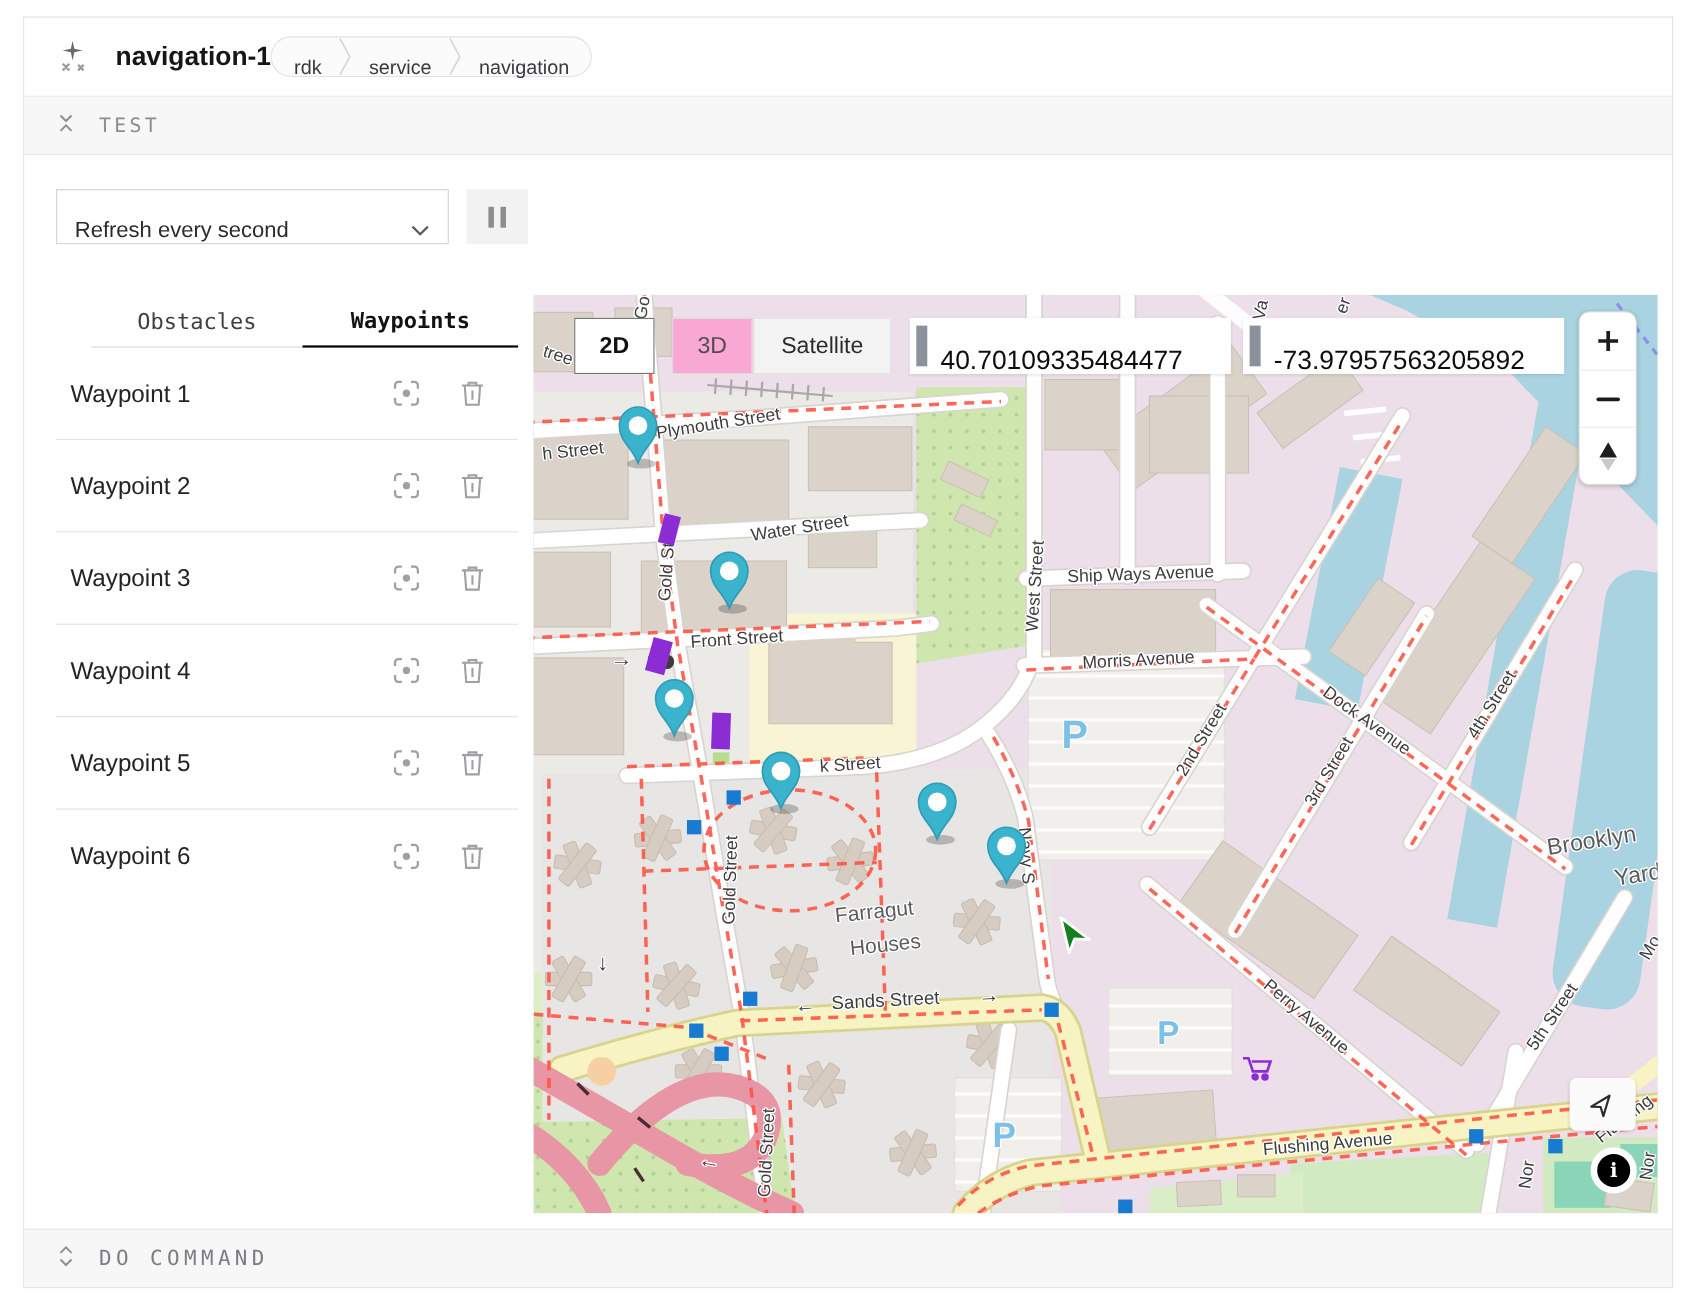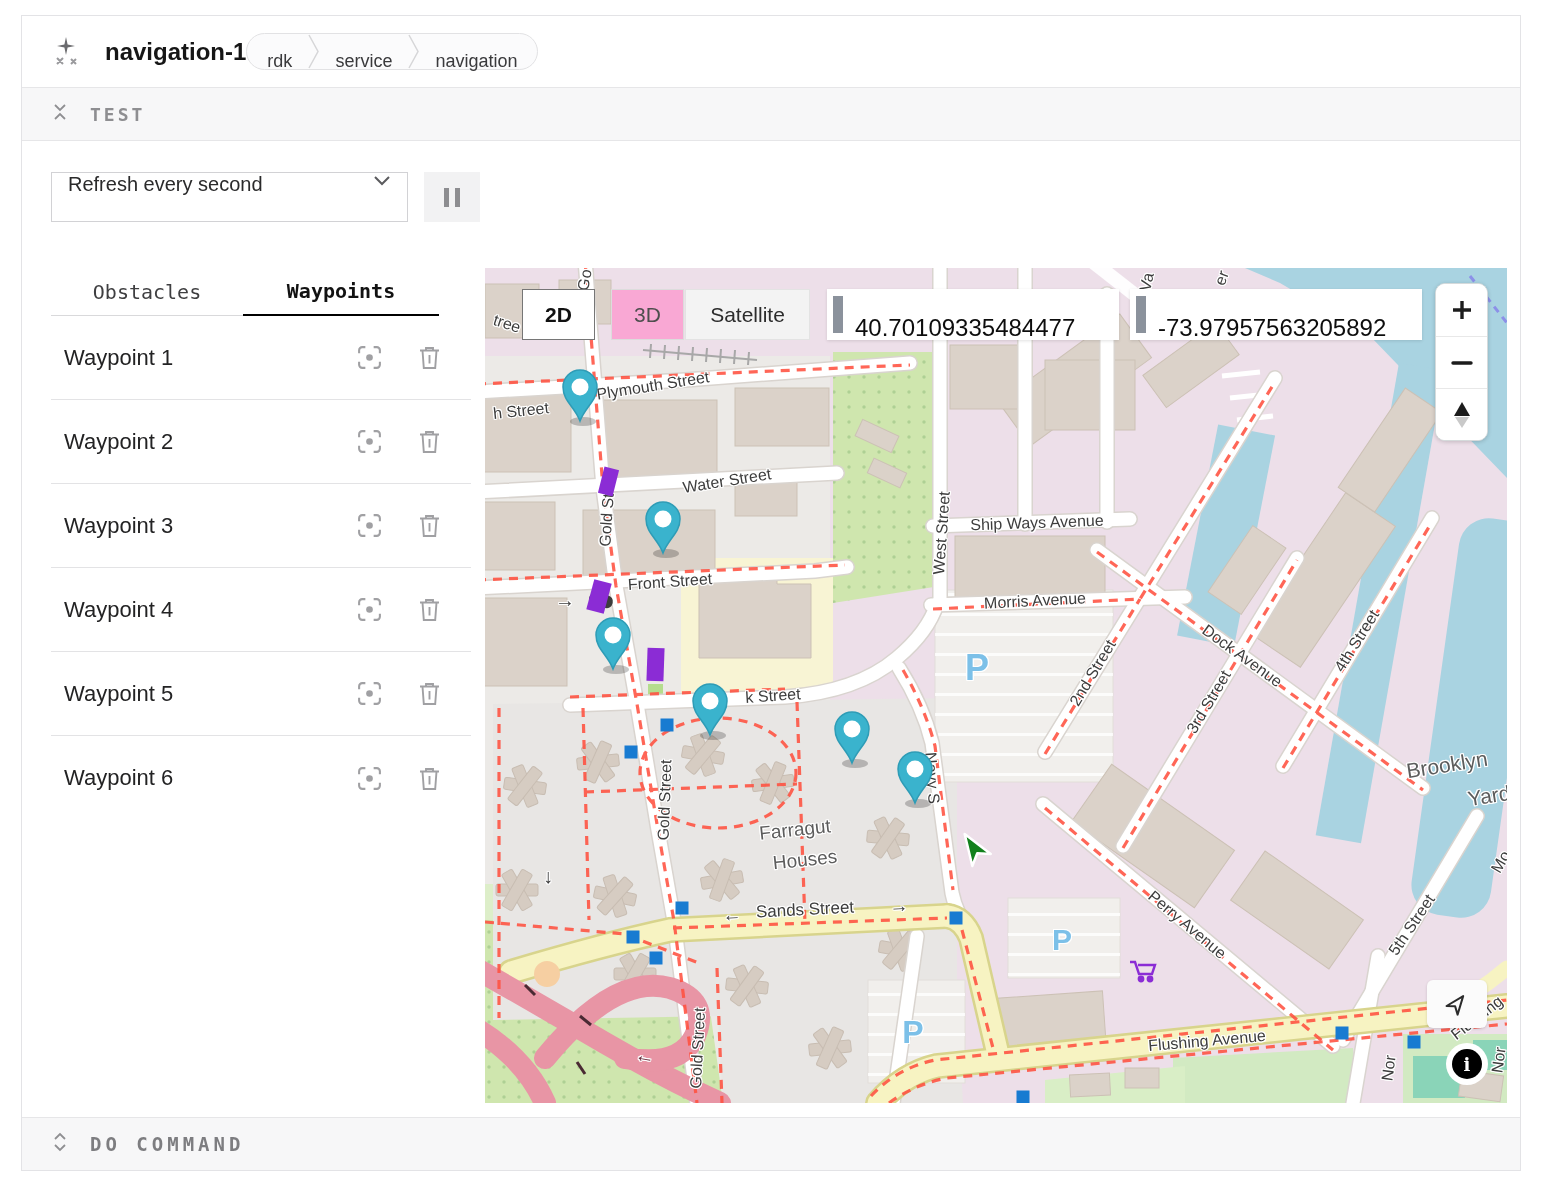--- a/index.html
+++ b/index.html
@@ -12,35 +12,35 @@
   .hdr-icon { margin-right:18px; display:flex; }
   .hdr-title { font-size:24px; font-weight:700; color:#161616; }
   .crumbs { display:flex; align-items:center; height:37px; border:1px solid #e2e2e4; background:#fbfbfc; border-radius:19px; padding:0 4px; }
   .crumb { font-size:18px; color:#3a3a3c; padding:0 16px;margin-top:20px; }
   .crumb-sep { display:flex; align-items:center; }
 
   
   .bar { height:53px; background:#f7f7f8; display:flex; align-items:center; padding:0 30px; }
   .bar.test { border-bottom:1px solid #e6e6e8; }
   .bar.docmd { border-top:1px solid #e6e6e8; }
-  .bar-label { font-family:"DejaVu Sans Mono", monospace; font-size:18px; letter-spacing:3px; color:#8e8e91; margin-left:22px;font-weight:bold; }
+  .bar-label { font-family:"DejaVu Sans Mono", monospace; font-size:18px; letter-spacing:3px; color:#8e8e91; margin-left:22px; }
 
   
   .content { padding:31px 0 14px 29px; }
   .refresh-row { display:flex; gap:16px; margin-bottom:46px; }
-  .select { width:357px; height:50px; border:1px solid #d2d2d5; background:#fff; display:flex; align-items:flex-start; justify-content:space-between; padding:0 16px 0 16px; cursor:pointer; }
+  .select { width:357px; height:50px; border:1px solid #d2d2d5; background:#fff; display:flex; align-items:flex-end; justify-content:space-between; padding:0 16px 0 16px; cursor:pointer; }
   .select-label { font-size:20px; color:#2a2a2b; }
   .btn-pause { width:56px; height:50px; background:#f2f2f3; border:none; display:flex; align-items:center; justify-content:center; gap:6px; cursor:pointer; }
   .btn-pause i { display:block; width:5px; height:19px; background:#8d8d90; }
 
   .main-row { display:flex; gap:14px; }
 
   
   .panel { width:420px; }
-  .tabs { display:flex; }
+  .tabs { display:flex;justify-content:flex-end; }
   .tab { height:48px; display:flex; align-items:center; justify-content:center; font-family:"DejaVu Sans Mono", monospace; font-size:20px; color:#3f3f41; border-bottom:1px solid #d9d9db; cursor:pointer; }
   .tab:nth-child(1){ width:192px; }
   .tab:nth-child(2){ width:196px; }
   .tab.active { font-weight:700; color:#121212; border-bottom:2px solid #000; }
   .wp-row { height:84px; display:flex; align-items:center; position:relative; padding-left:13px; }
   .wp-row:not(:last-child){ border-bottom:1px solid #e3e3e5; }
   .wp-label { font-size:22px; color:#232324; }
   .icon-btn { position:absolute; background:none; border:none; cursor:pointer; display:flex; }
   .icon-btn.focus { right:88px; }
   .icon-btn.trash { right:30px; }

